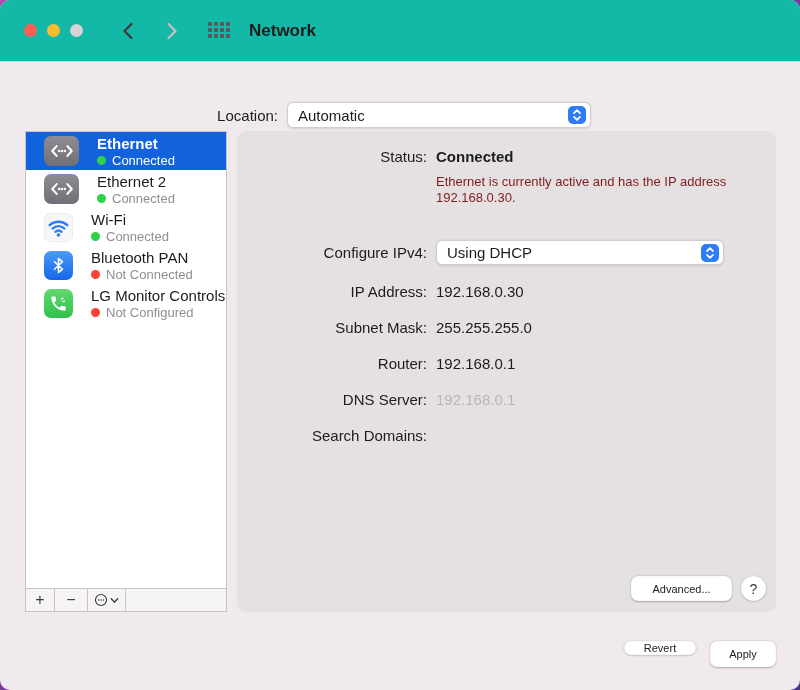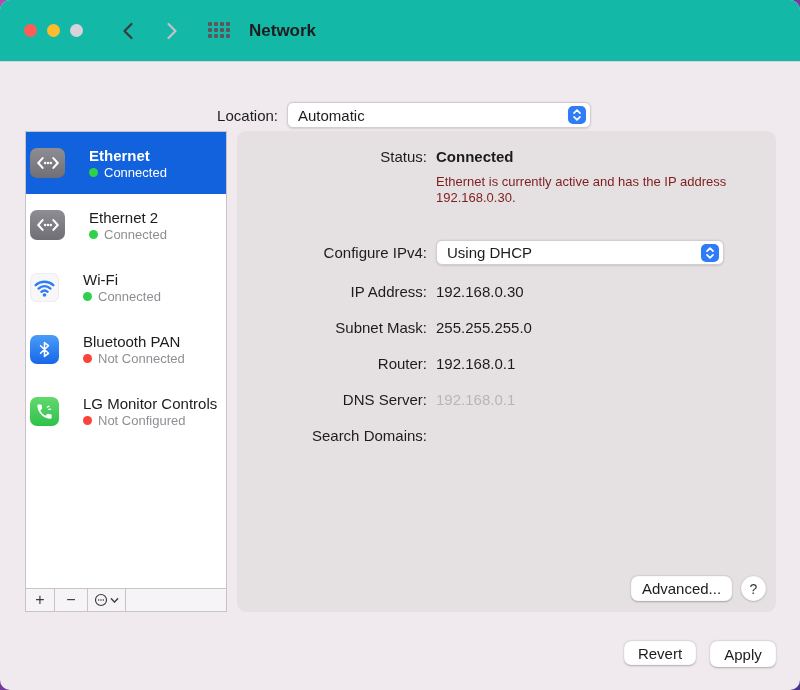--- a/index.html
+++ b/index.html
@@ -41,21 +41,21 @@
     box-shadow:0 0.5px 2px rgba(0,0,0,0.12); display:flex; align-items:center;
     justify-content:space-between; padding:0 4px 0 10px; font-size:15px; color:#1c1c1e; }
   .location-select { width:304px; height:26px; margin-left:9px; }
   .stepper { width:18px; height:18px; background:#2e7cf6; border-radius:5px;
     display:flex; align-items:center; justify-content:center; flex:none; }
 
   
   .sidebar { position:absolute; top:131px; left:25px; width:202px; height:481px;
     background:#fff; border:1px solid #c9c3c8; display:flex; flex-direction:column; }
   .service-list { flex:1; overflow:hidden; }
-  .service-row { height:62px; display:flex; align-items:center; gap:24px; padding-left:4px; }
+  .service-row { height:38px; display:flex; align-items:center; gap:18px; padding-left:18px; }
   .service-row.selected { background:#1261dd; }
   .icon-tile { border-radius:7px; display:flex; align-items:center; justify-content:center; flex:none; }
   .tile-eth { width:35px; height:30px; background:linear-gradient(#8d8d93,#6f6f75); }
   .tile-wifi { width:29px; height:29px; background:#f7f7f9; box-shadow:inset 0 0 0 0.5px rgba(0,0,0,0.08); }
   .tile-lg { width:29px; height:29px; background:linear-gradient(#62d96e,#2fc14c); }
   .tile-bt { width:29px; height:29px; background:linear-gradient(#4a9cf8,#1667e8); }
   .svc-text { display:flex; flex-direction:column; gap:1px; }
   .svc-name { font-size:15px; color:#1c1c1e; }
   .svc-status { display:flex; align-items:center; gap:6px; font-size:13px; color:#8f8e94; }
   .sdot { width:9px; height:9px; border-radius:50%; flex:none; }
@@ -78,27 +78,27 @@
   .pvalue { font-size:15px; color:#1c1c1e; }
   .pvalue.bold { font-weight:bold; }
   .pvalue.dimmed { color:#b9b4b8; }
   .desc-row { margin-top:9px; align-items:start; }
   .desc { font-size:13px; line-height:16px; color:#7f1d1d; width:318px; }
   .cfg-row { margin-top:34px; }
   .cfg-select { width:288px; height:25px; }
   .field-row { margin-top:17px; height:19px; }
   .advanced-area { position:absolute; right:10px; bottom:11px; display:flex; align-items:center; gap:9px; }
   .btn { background:#fff; border-radius:7px; box-shadow:0 0.5px 2px rgba(0,0,0,0.28), inset 0 0 0 0.5px rgba(0,0,0,0.05);
-    font-size:15px; color:#1c1c1e; display:flex; align-items:center; justify-content:center; }
+    font-size:11px; color:#1c1c1e; display:flex; align-items:center; justify-content:center; }
   .advanced-btn { width:101px; height:25px; }
   .help-btn { width:25px; height:25px; border-radius:50%; font-size:14px; color:#3a3a3c; }
 
   
   .footer { position:absolute; top:641px; right:24px; display:flex; gap:14px; }
-  .revert-btn { width:72px; height:24px; }
+  .revert-btn { width:72px; height:14px; }
   .apply-btn { width:66px; height:26px; }
 
   svg { display:block; }
 </style>
 </head>
 <body>
 
 <div class="window">
 
   <div class="titlebar">

